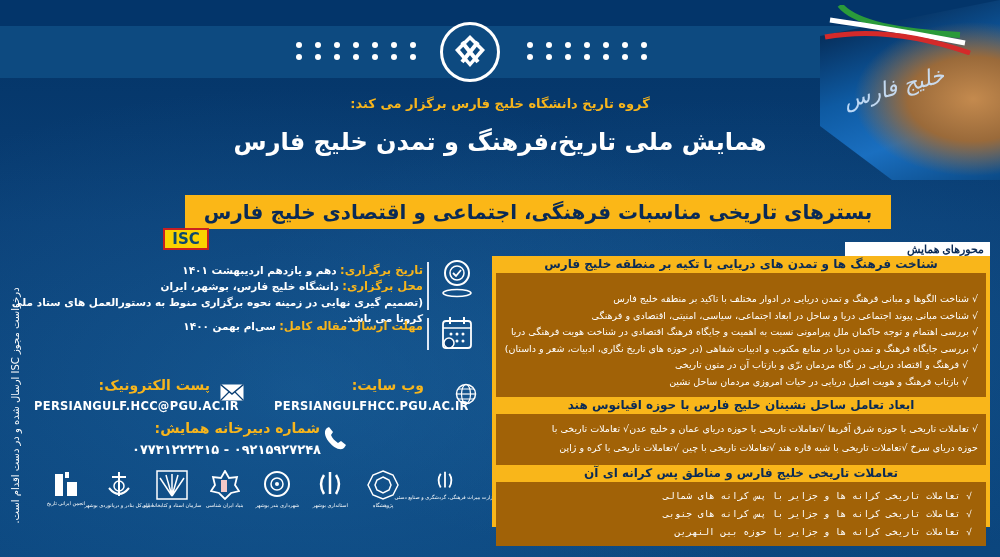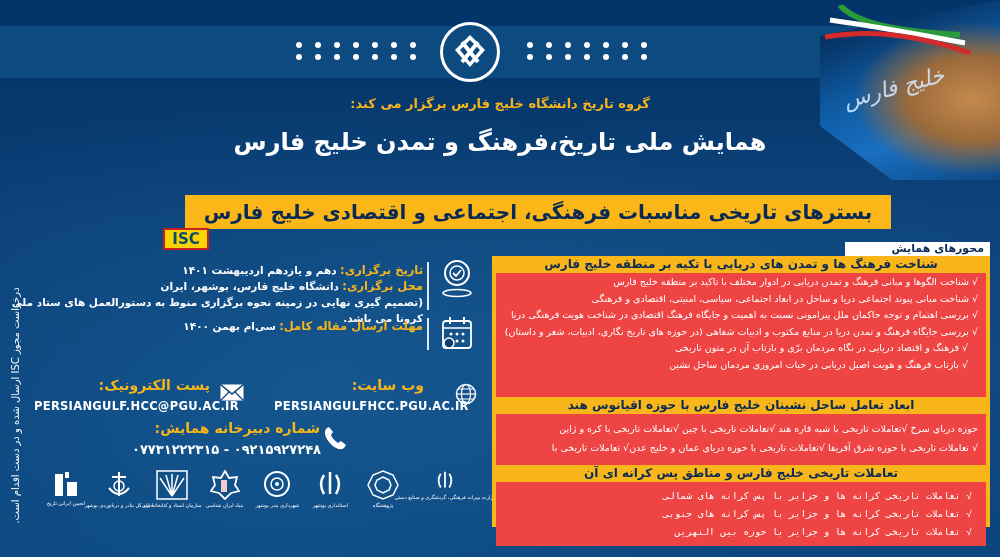--- a/index.html
+++ b/index.html
@@ -59,30 +59,30 @@
     position:absolute; left:163px; top:228px; width:46px; height:22px; background:#fbd300;
     border:2px solid #c82020; color:#0c4a6e; font-weight:bold; font-size:15px; text-align:center; line-height:18px;
   }
   .side-note {
     position:absolute; left:-130px; top:400px; width:290px; transform:rotate(-90deg);
     font-size:10px; color:#fff; direction:rtl; text-align:center;
   }
   
   .axes-label {
     position:absolute; left:845px; top:242px; width:145px; height:14px; background:#fff; color:#0a2a55;
-    font-size:11px; font-weight:bold; text-align:right; padding-right:6px; line-height:14px; direction:rtl;
+    font-size:11px; font-weight:bold; text-align:right; padding-right:6px; line-height:14px; direction:rtl;font-family:Liberation Serif, serif;
   }
   .axes-panel {
     position:absolute; left:492px; top:256px; width:498px; height:271px; background:#f9b61a; padding:0 4px 4px 4px;
   }
   .axis-head {
     color:#0a2a55; font-weight:bold; font-size:12px; text-align:center; direction:rtl; height:17px; line-height:17px;
   }
   .axis-body {
-    background:#ef4444; direction:rtl; font-size:9.5px; color:#fff; padding:1px 8px 3px 6px; line-height:16.5px;
+    background:#a16207; direction:rtl; font-size:9.5px; color:#fff; padding:18px 8px 3px 6px; line-height:16.5px;
   }
   .axis-body .item { white-space:nowrap; overflow:hidden; }
   .axis-body.b1 { height:124px; }
   .axis-body.b2 { height:51px; font-size:9.5px; line-height:19px; padding-top:5px; }
   .axis-body.b3 { height:64px; line-height:18px; padding-top:6px; padding-right:14px;font-family:Liberation Mono, monospace; }
   
   .info-block { position:absolute; direction:rtl; font-size:10.5px; line-height:16px; }
   .info-block .lbl { color:#f7b51c; font-weight:bold; font-size:11.5px; }
   .info-block .val { color:#fff; font-weight:bold; }
   .vline { position:absolute; width:2px; background:#dfe8f5; }
@@ -291,22 +291,22 @@
   <div class="axis-body b1">
     <div class="item">√ شناخت الگوها و مبانی فرهنگ و تمدن دریایی در ادوار مختلف با تاکید بر منطقه خلیج فارس</div>
     <div class="item">√ شناخت مبانی پیوند اجتماعی دریا و ساحل در ابعاد اجتماعی، سیاسی، امنیتی، اقتصادی و فرهنگی</div>
     <div class="item">√ بررسی اهتمام و توجه حاکمان ملل پیرامونی نسبت به اهمیت و جایگاه فرهنگ اقتصادی در شناخت هویت فرهنگی دریا</div>
     <div class="item">√ بررسی جایگاه فرهنگ و تمدن دریا در منابع مکتوب و ادبیات شفاهی (در حوزه های تاریخ نگاری، ادبیات، شعر و داستان)</div>
     <div class="item" style="padding-right:10px;">√ فرهنگ و اقتصاد دریایی در نگاه مردمان برّی و بازتاب آن در متون تاریخی</div>
     <div class="item" style="padding-right:10px;">√ بازتاب فرهنگ و هویت اصیل دریایی در حیات امروزی مردمان ساحل نشین</div>
   </div>
   <div class="axis-head">ابعاد تعامل ساحل نشینان خلیج فارس با حوزه اقیانوس هند</div>
   <div class="axis-body b2">
+    <div class="item">√ تعاملات تاریخی با حوزه شرق آفریقا √تعاملات تاریخی با حوزه دریای عمان و خلیج عدن√ تعاملات تاریخی با</div>
     <div class="item">حوزه دریای سرخ √تعاملات تاریخی با شبه قاره هند √تعاملات تاریخی با چین √تعاملات تاریخی با کره و ژاپن</div>
-    <div class="item">√ تعاملات تاریخی با حوزه شرق آفریقا √تعاملات تاریخی با حوزه دریای عمان و خلیج عدن√ تعاملات تاریخی با</div>
   </div>
   <div class="axis-head">تعاملات تاریخی خلیج فارس و مناطق پس کرانه ای آن</div>
   <div class="axis-body b3">
     <div class="item">√ تعاملات تاریخی کرانه ها و جزایر با پس کرانه های شمالی</div>
     <div class="item">√ تعاملات تاریخی کرانه ها و جزایر با پس کرانه های جنوبی</div>
     <div class="item">√ تعاملات تاریخی کرانه ها و جزایر با حوزه بین النهرین</div>
   </div>
 </div>
 
 </body></html>

